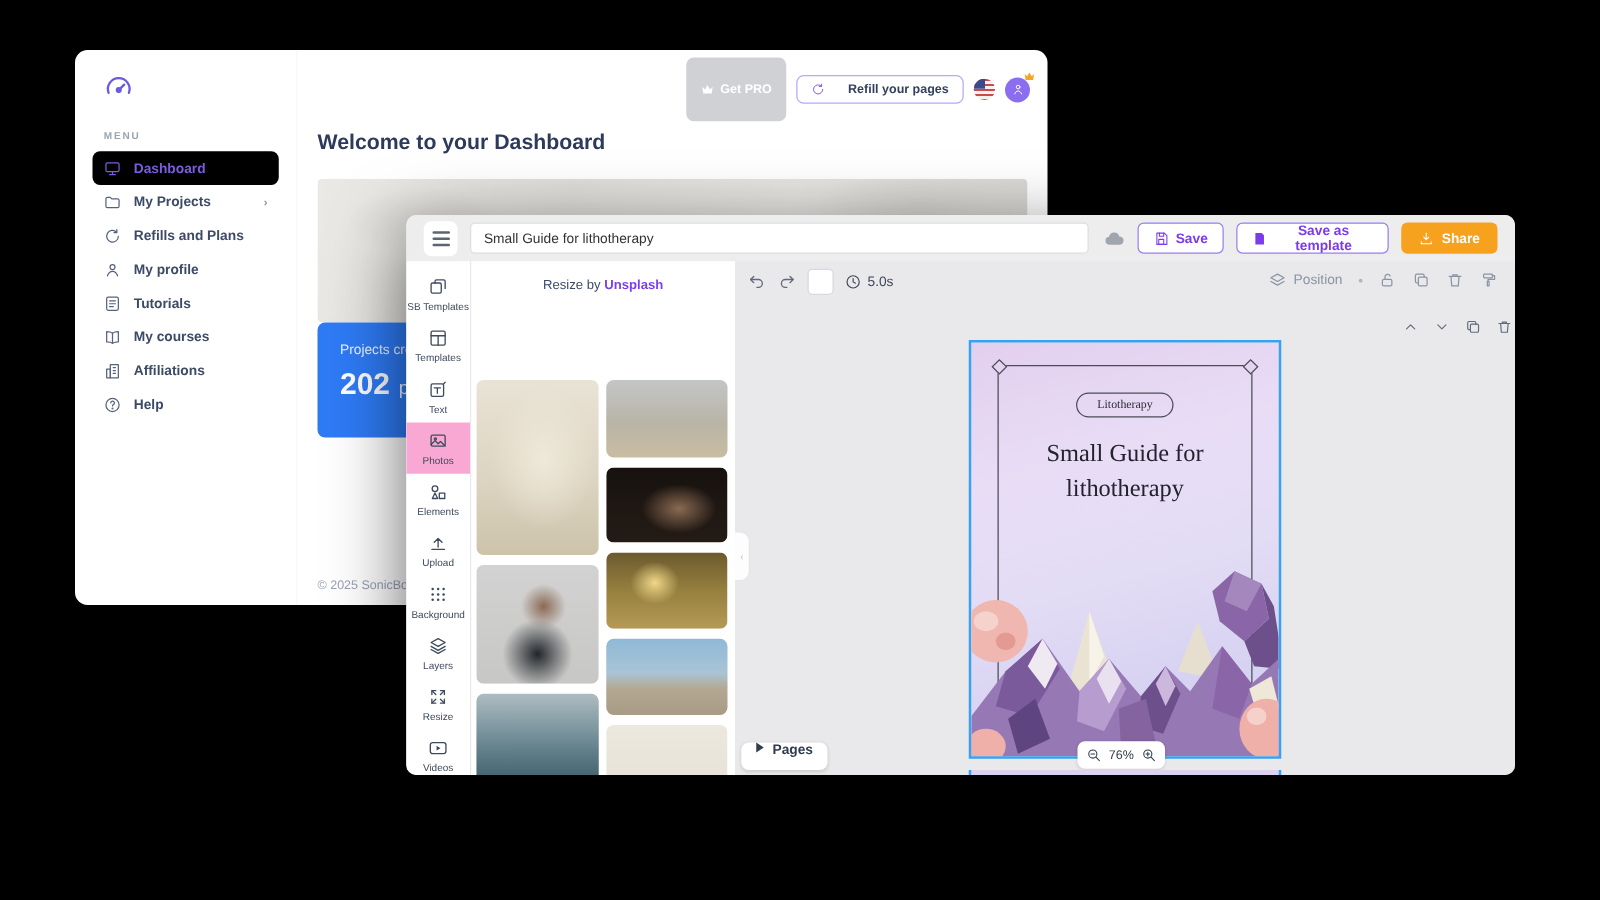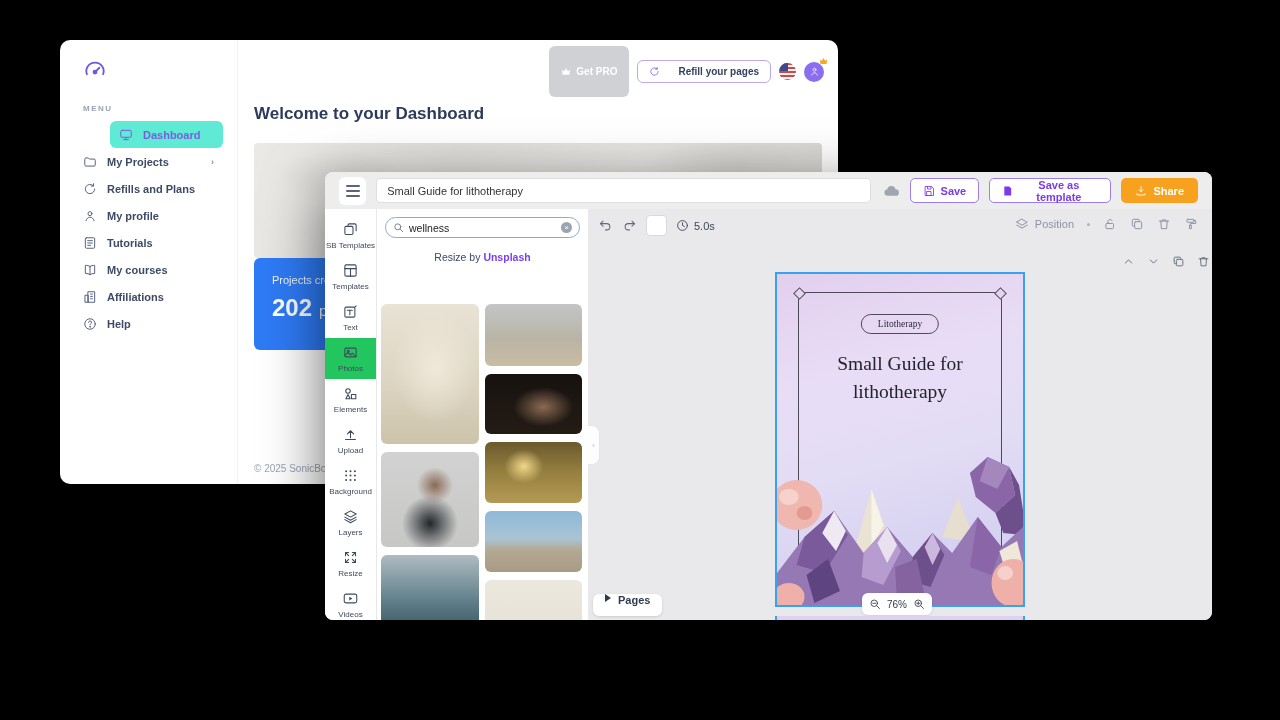--- a/index.html
+++ b/index.html
@@ -16,21 +16,21 @@
   
   .dash { position:absolute; left:60px; top:40px; width:778px; height:444px;
           background:#fff; border-radius:10px; box-shadow:0 18px 50px rgba(0,0,0,.55); z-index:1; }
   .dash-side { position:absolute; left:0; top:0; width:178px; height:100%;
                border-right:1px solid #f1f2f5; padding:18px 14px; border-radius:10px 0 0 10px; }
   .dash-logo { color:#6a5ae0; margin:0 0 20px 8px; }
   .menu-label { font-size:8px; letter-spacing:1.5px; color:#9aa3b5; font-weight:bold; margin:0 0 8px 9px; }
   .nav-item { display:flex; align-items:center; gap:10px; height:27px; padding:0 9px;
               border-radius:6px; color:#3c4a66; font-size:11px; font-weight:bold; cursor:pointer; }
   .nav-item .ic { color:#55627e; }
-  .nav-item.active { background:#5eead4; color:#7c5ce0;margin-left:36px; }
+  .nav-item.active { background:#000000; color:#7c5ce0; }
   .nav-item.active .ic { color:#7c5ce0; }
   .nav-chev { margin-left:auto; color:#8b93a5; font-size:9px; }
 
   .dash-top { position:absolute; right:14px; top:6px; display:flex; align-items:center; gap:8px; }
   .btn-getpro { display:flex; align-items:center; gap:5px; background:#cfd1d4; color:#fff;
                 font-size:10px; font-weight:bold; border:none; border-radius:6px; padding:20px 12px; }
   .btn-refill { display:flex; align-items:center; gap:18px; background:#fff; color:#33415e;
                 font-size:10px; font-weight:bold; border:1px solid #b9a8f5; border-radius:6px; padding:5px 11px;justify-content:flex-end; }
   .btn-refill .ic { color:#7c5ce0; }
   .flag { width:17px; height:17px; border-radius:50%;
@@ -72,21 +72,21 @@
   .btn-outline { display:flex; align-items:center; gap:6px; background:#fff; border:1px solid #9b7ef0;
                  color:#7c3aed; font-size:11px; font-weight:bold; border-radius:5px; height:25px; padding:0 12px; }
   .btn-share { display:flex; align-items:center; gap:6px; background:#f6a21e; border:none; color:#fff;
                font-size:11px; font-weight:bold; border-radius:5px; height:25px; padding:0 14px; }
 
   .ed-body { position:absolute; left:0; top:37px; right:0; bottom:0; display:flex; }
   .rail { width:52px; background:#fff; border-right:1px solid #e7e8ea; padding-top:6px; }
   .rail-item { display:flex; flex-direction:column; align-items:center; gap:4px;
                padding:7px 0 6px; color:#3d4a5c; cursor:pointer; }
   .rail-item span { font-size:8px; }
-  .rail-item.active { background:#22c55e;justify-content:space-between; }
+  .rail-item.active { background:#f9a8d4;justify-content:space-between; }
 
   .panel { width:211px; background:#fff; position:relative; }
   .search-wrap { margin:8px 8px 0; height:21px; border:1.5px solid #90a9c9; border-radius:11px;
                  display:flex; align-items:center; padding:0 7px; gap:5px; color:#5b6574; }
   .search-wrap input { border:none; outline:none; flex:1; font-size:10.5px; color:#222;
                        font-family:"Liberation Sans",sans-serif; background:transparent; }
   .clear-btn { width:11px; height:11px; border-radius:50%; background:#9aa5b1; color:#fff; border:none;
                font-size:8px; line-height:11px; text-align:center; padding:0; }
   .attr-line { text-align:center; font-size:10.5px; color:#3c4a66; margin-top:13px; }
   .attr-line b { color:#7b3ff2; font-weight:bold; }
@@ -434,30 +434,20 @@
               <svg width="15" height="15" viewBox="0 0 24 24">
                 <rect x="2" y="5" width="20" height="14" rx="3"></rect>
                 <path d="M10 9l5 3-5 3z" fill="currentColor" stroke="none"></path>
               </svg>
             </span>
           <span>Videos</span>
         </div>
       </div>
 
       <div class="panel">
-        <div class="search-wrap">
-          <span class="ic">
-              <svg width="11" height="11" viewBox="0 0 24 24" stroke-width="2.2">
-                <circle cx="10.5" cy="10.5" r="6.5"></circle>
-                <path d="M15.5 15.5L21 21"></path>
-              </svg>
-            </span>
-          <input value="wellness" style="">
-          <button class="clear-btn">×</button>
-        </div>
         <div class="attr-line">
           <span>Resize by</span>
           <b>Unsplash</b>
         </div>
         <div class="grid">
           <div class="col colL">
             <div class="ph p1" title="woman stretching on beach"></div>
             <div class="ph p2" title="woman meditating with prayer hands"></div>
             <div class="ph p3" title="calm ocean gradient"></div>
 

